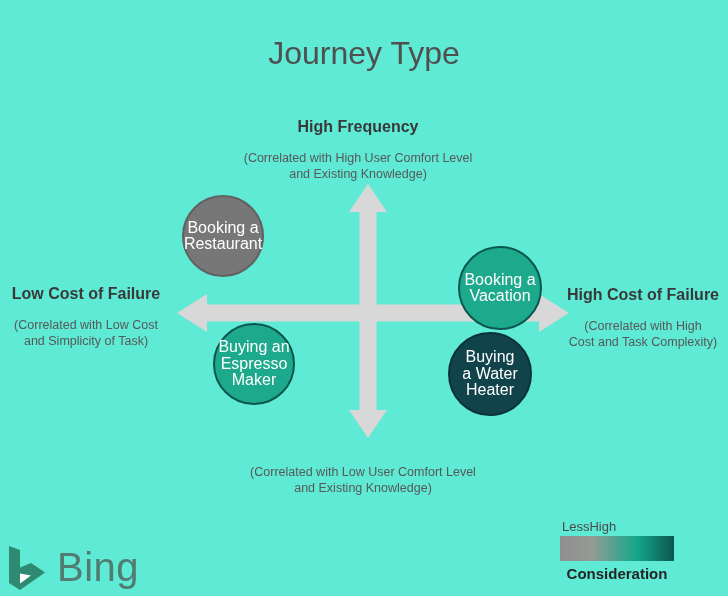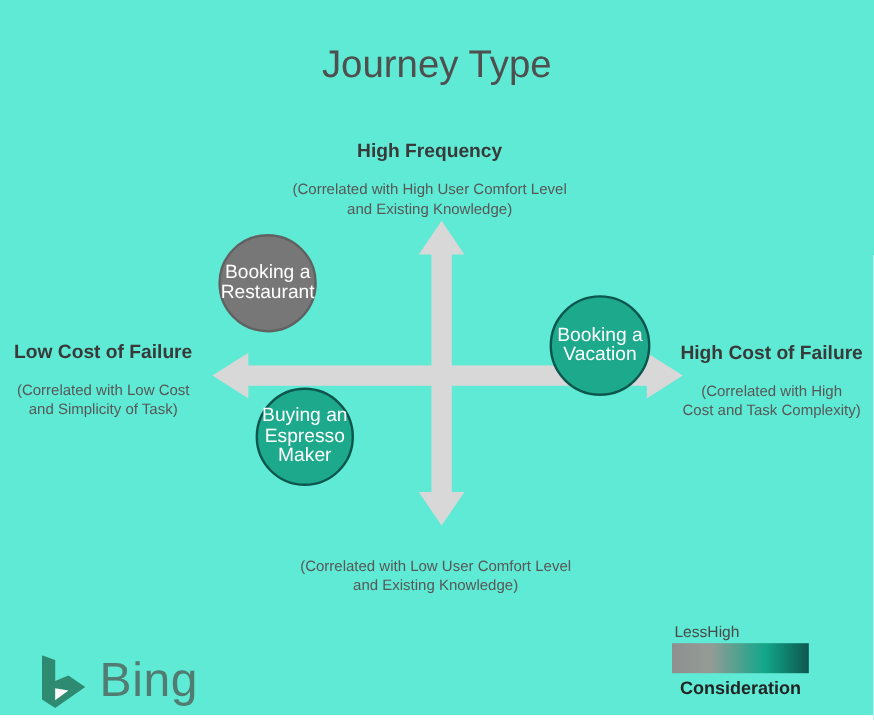--- a/index.html
+++ b/index.html
@@ -25,21 +25,21 @@
   .bubble{
     position:absolute;border-radius:50%;display:flex;align-items:center;justify-content:center;
     text-align:center;color:#ffffff;font-size:16px;line-height:16.5px;white-space:pre-line;
     box-sizing:border-box;
   }
   .bubble-restaurant{left:182px;top:195px;width:82px;height:82px;background:#777777;border:2px solid #616161;}
   .bubble-vacation{left:458px;top:246px;width:84px;height:84px;background:#1CA98C;border:2px solid #0C564E;}
   .bubble-espresso{left:213px;top:323px;width:82px;height:82px;background:#1CA98C;border:2px solid #0C564E;}
   .bubble-water{left:448px;top:332px;width:84px;height:84px;background:#11444A;border:2px solid #0A3338;}
 
-  .brand{position:absolute;left:33px;top:546px;display:flex;align-items:flex-start;}
+  .brand{position:absolute;left:7px;top:546px;display:flex;align-items:flex-start;}
   .brand-glyph{width:40px;height:44px;display:block;}
   .brand-text{margin-left:10px;font-size:40px;line-height:42px;color:#527C72;font-weight:400;letter-spacing:0.5px;}
 
   .legend{position:absolute;left:560px;top:519px;width:114px;}
   .legend-ends{display:flex;justify-content:flex-start;font-size:13px;color:#4a4a4a;line-height:15px;padding:0 2px;}
   .legend-bar{
     margin-top:2px;width:114px;height:25px;
     background:linear-gradient(to right,#8F8F8F 0%,#949B95 28%,#12A78A 68%,#0E564E 100%);
   }
   .legend-title{margin-top:4px;text-align:center;font-size:15px;font-weight:700;color:#242424;}
@@ -91,20 +91,25 @@
   </div>
   <div class="bubble bubble-vacation">
     <span>Booking a
 Vacation</span>
   </div>
   <div class="bubble bubble-espresso">
     <span>Buying an
 Espresso
 Maker</span>
   </div>
+  <div class="bubble bubble-water">
+    <span>Buying
+a Water
+Heater</span>
+  </div>
 
   <div class="brand">
     <svg class="brand-glyph" viewBox="0 0 40 44" aria-hidden="true">
       <path d="M2 0 L13 4 L13 21.5 L24 17 L38 26.5 L13 44 L2 37 Z" fill="#2E8A71"></path>
       <path d="M13 27.5 L24 29.5 L13 37.5 Z" fill="#ffffff"></path>
     </svg>
     <div class="brand-text">Bing</div>
   </div>
 
   <div class="legend">

